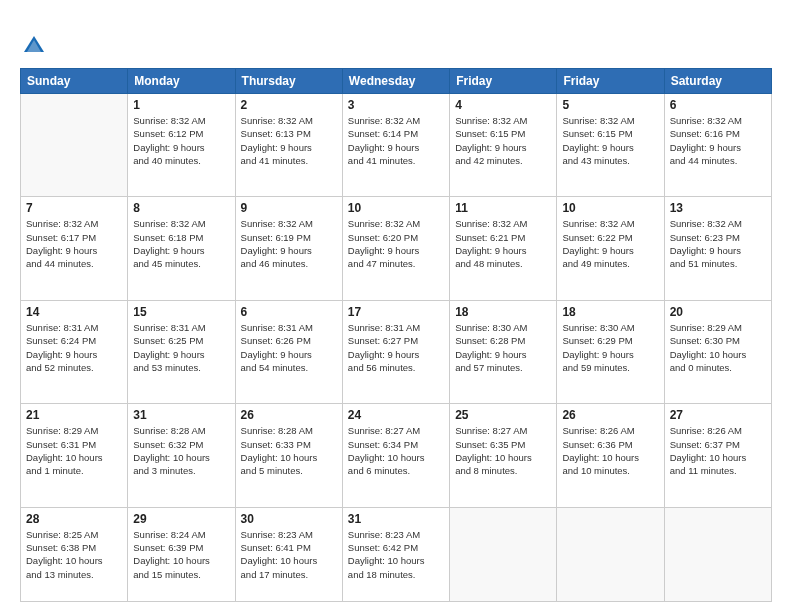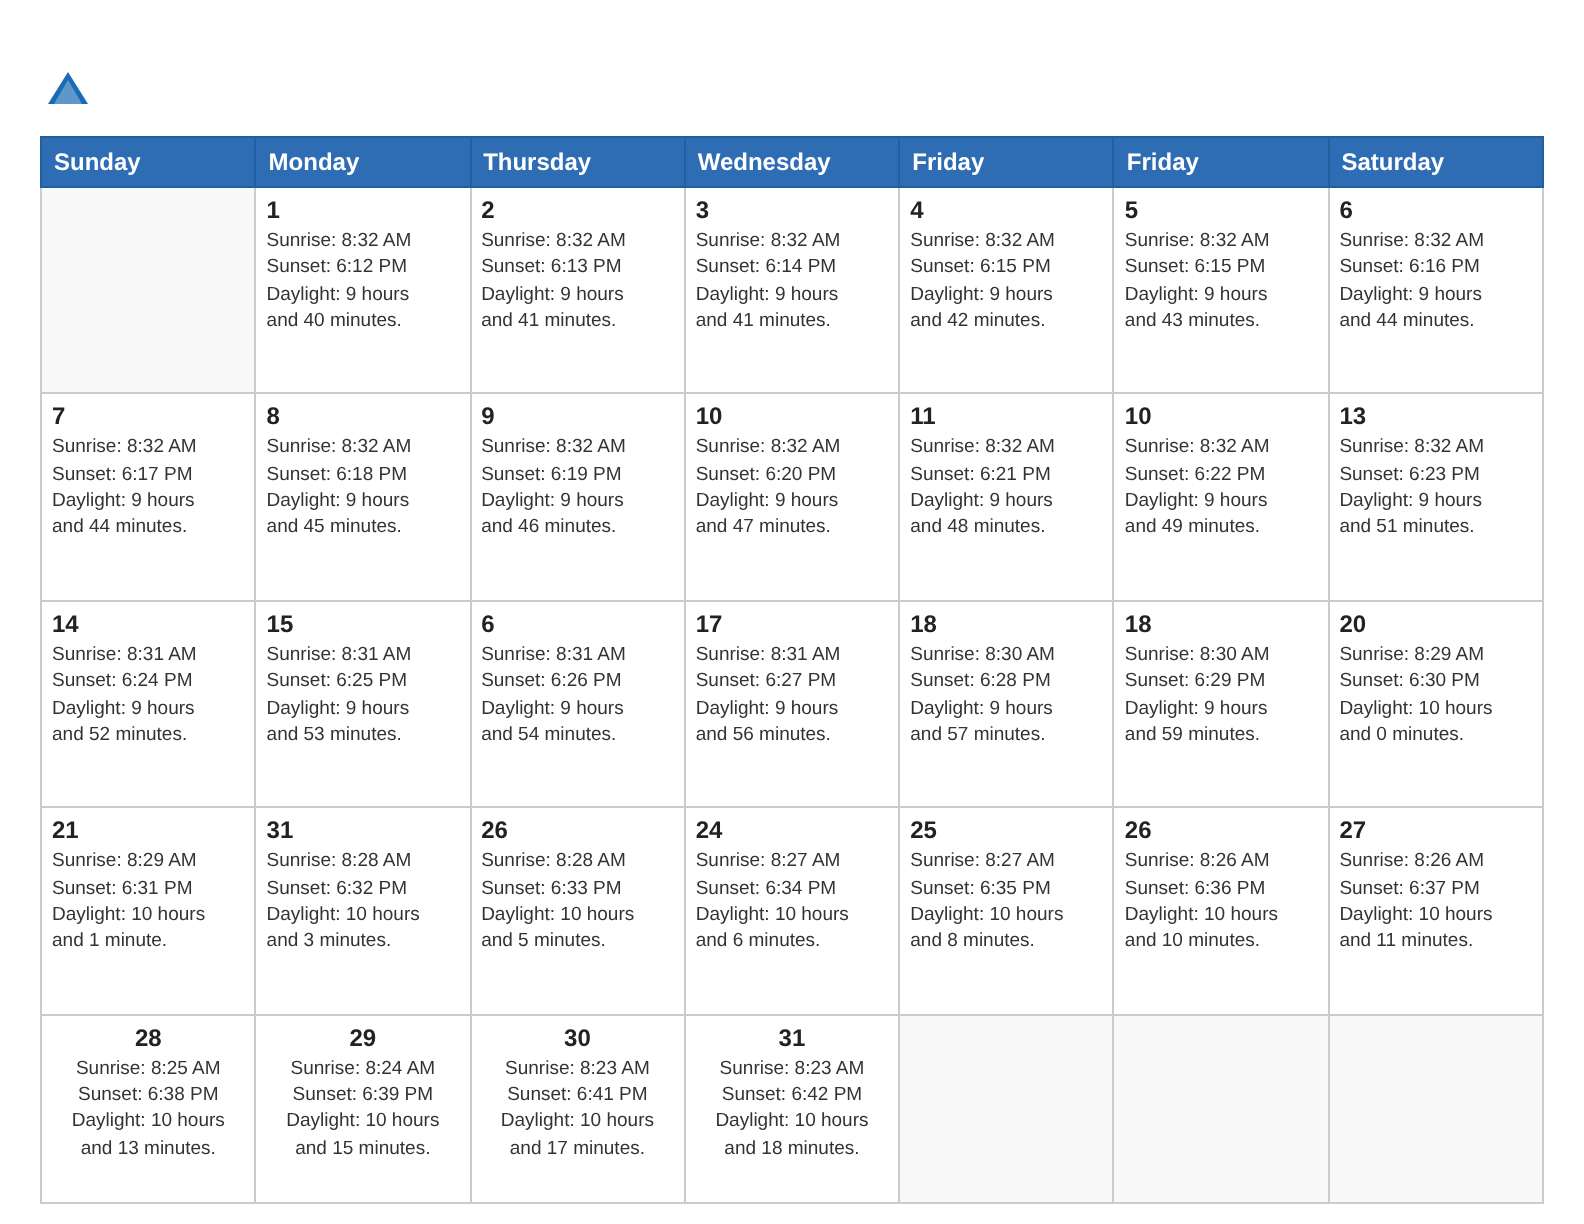--- a/index.html
+++ b/index.html
@@ -84,21 +84,20 @@
       font-size: 10px;
       color: #333;
       height: 88px;
       background: #fff;
     }
     .calendar td.empty {
       background: #f8f8f8;
     }
     .calendar tr:last-child td {
       height: 80px;
-      text-align: center;
     }
     .day-num {
       font-size: 12px;
       font-weight: bold;
       color: #222;
       display: block;
       margin-bottom: 2px;
     }
     .day-info {
       font-size: 9.5px;

